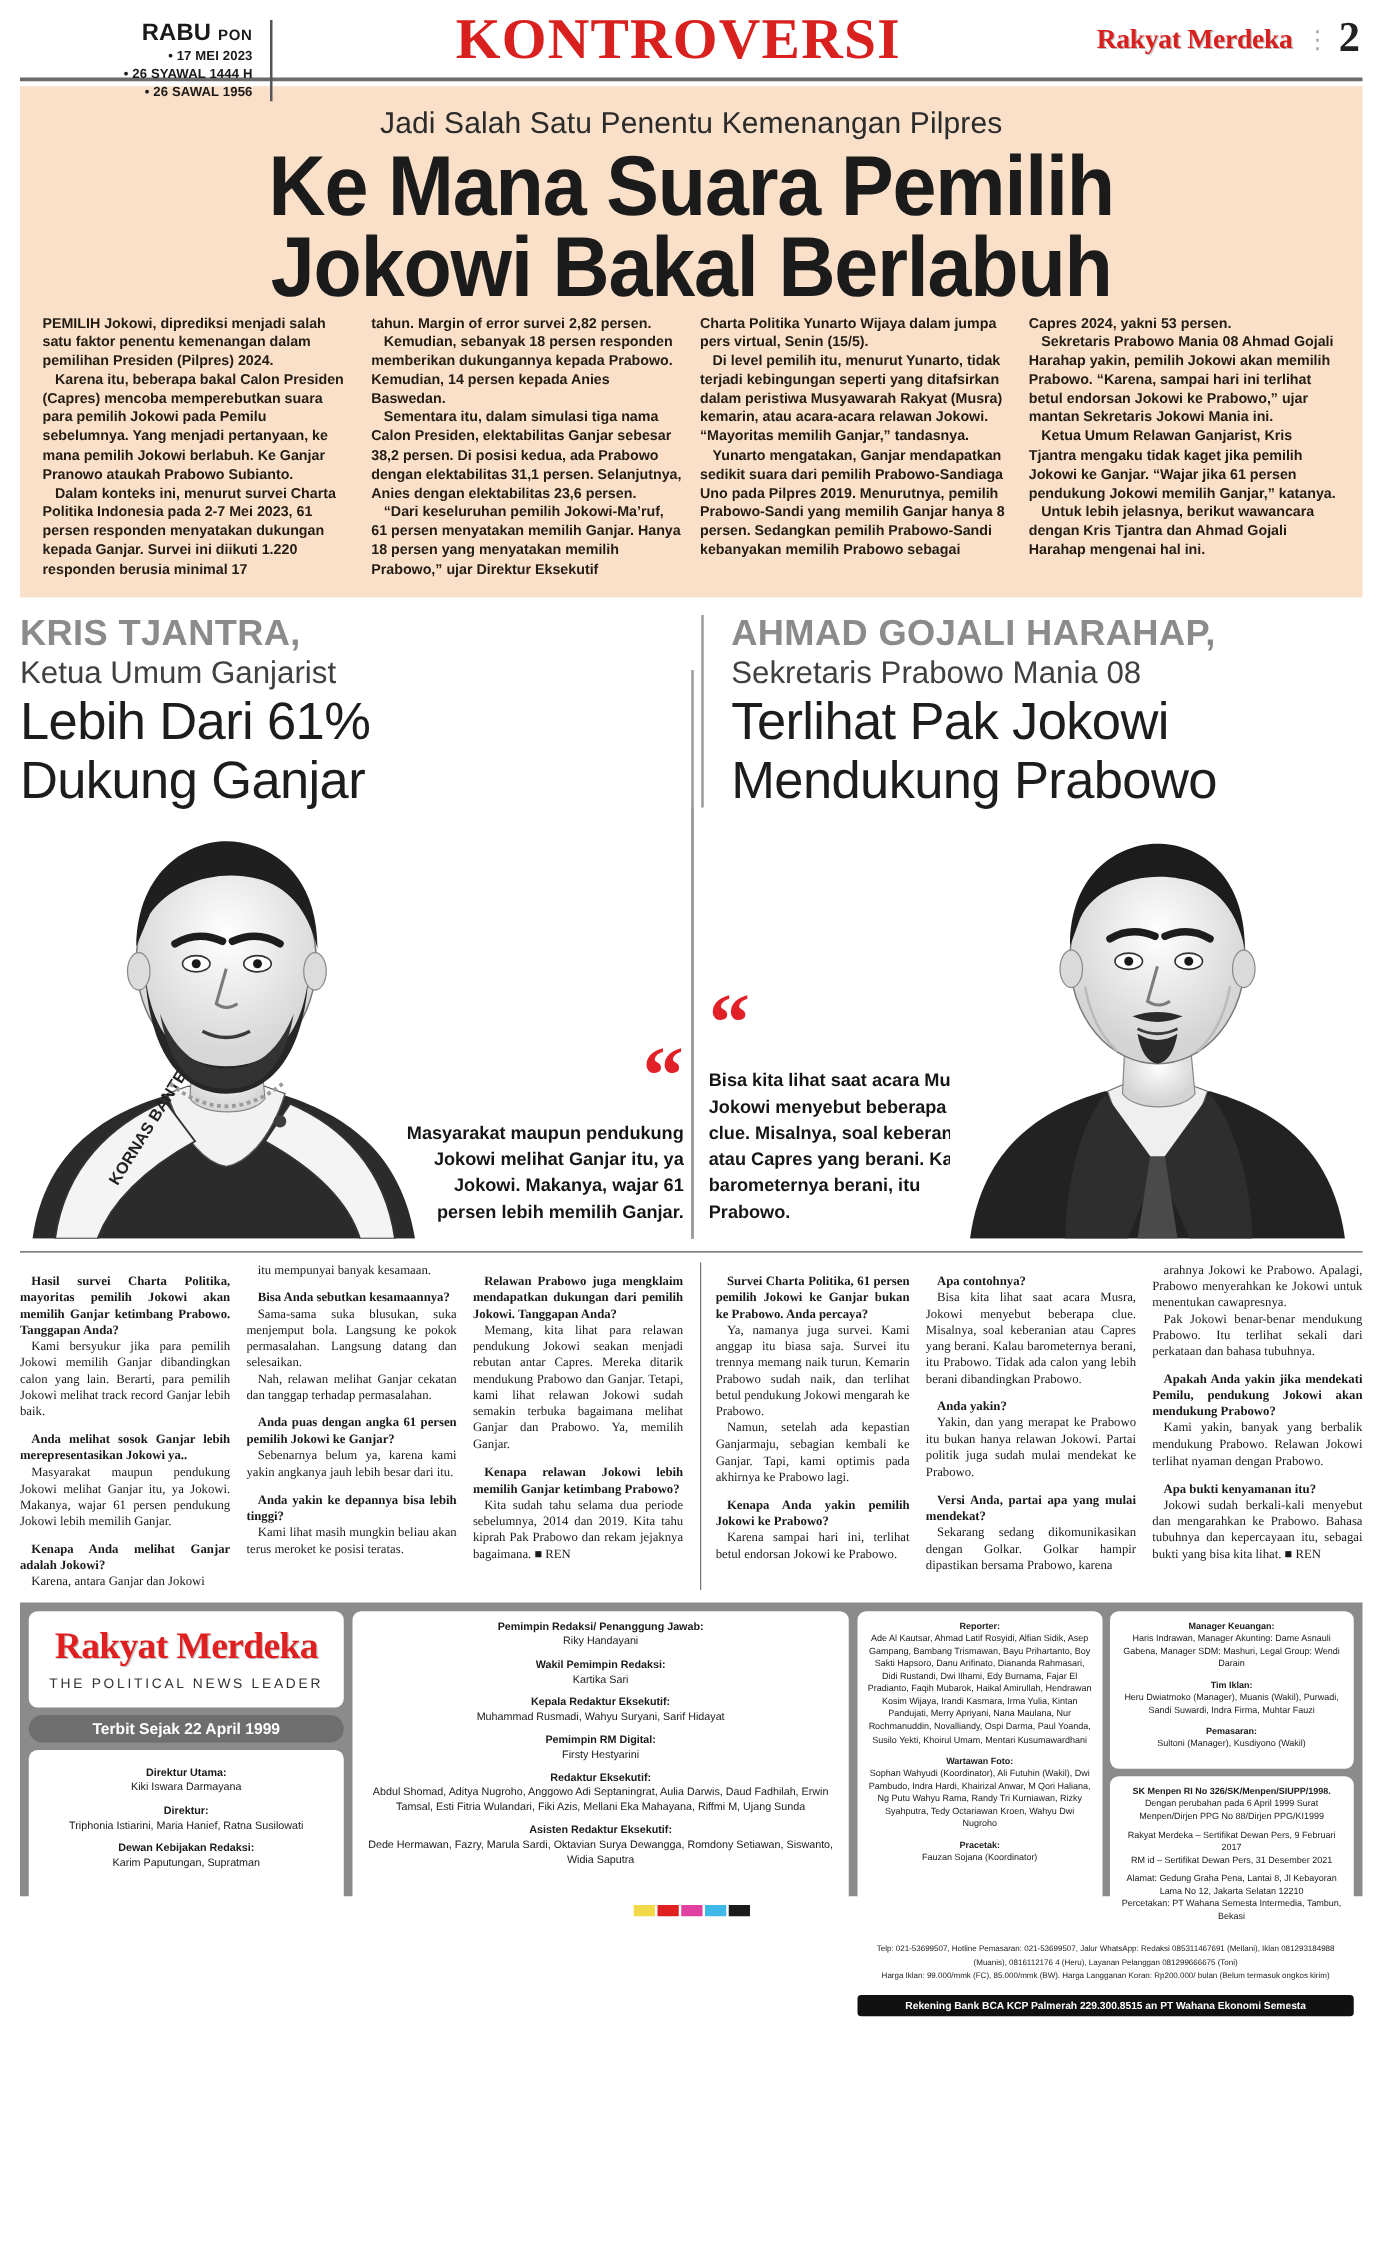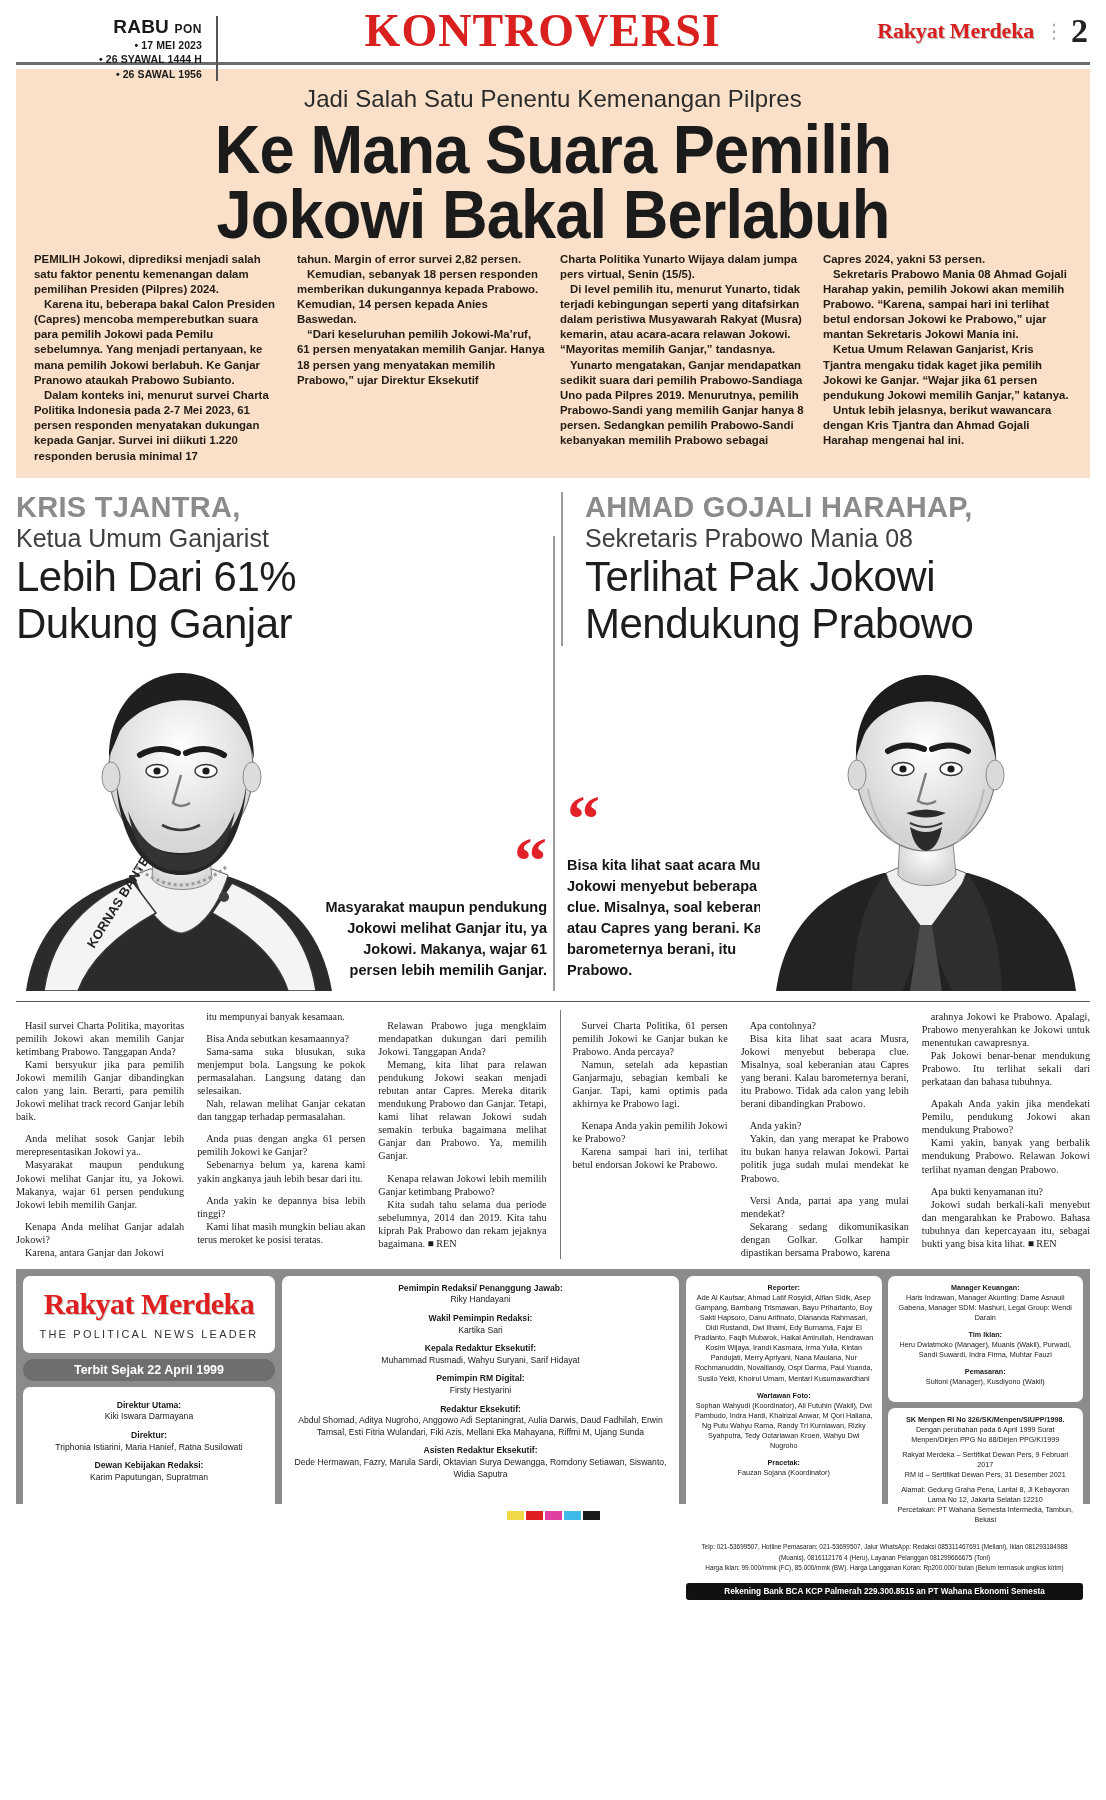--- a/index.html
+++ b/index.html
@@ -77,21 +77,21 @@
   .quote .qmark { font-family: "Liberation Serif", serif; color: #e12028; font-size: 66px; line-height: .5; font-weight: bold; display: block; }
   .quote p { font-size: 14.5px; font-weight: bold; line-height: 1.45; color: #161616; margin-top: 20px; }
   .quote.left { right: 6px; text-align: right; }
   .quote.right { left: 12px; text-align: left; }
 
   
   .qa-wrap { margin: 10px 16px 0 16px; border-top: 1.5px solid #555; padding-top: 8px; }
   .qa-grid { display: grid; grid-template-columns: repeat(6, 1fr); column-gap: 13px; }
   .qa-col { font-family: "Liberation Serif", serif; font-size: 10.2px; line-height: 1.28; text-align: justify; }
   .qa-col.sep { border-left: 1.2px solid #777; padding-left: 12px; }
-  .qa-q { font-weight: normal; margin-top: 9px; text-indent: 9px; }
+  .qa-q { font-weight: bold; margin-top: 9px; text-indent: 9px; }
   .qa-a { text-indent: 9px; }
 
   
   .footer { margin: 10px 16px 0 16px; background: #8b8b8b; padding: 7px; display: grid;
             grid-template-columns: 252px 1fr 1fr; gap: 7px; height: 235px; }
   .fbox { background: #fff; border-radius: 7px; padding: 7px 8px; }
   .fcol { display: flex; flex-direction: column; gap: 6px; }
   .brand-big { font-family: "Liberation Serif", serif; font-weight: bold; color: #e02020;
                font-size: 30px; text-align: center; letter-spacing: -.5px;
                text-shadow: 1px 1px 0 rgba(0,0,0,.22); margin-top: 4px; }
@@ -142,20 +142,21 @@
 
   <div class="lede-cols">
     <div>
       <p>PEMILIH Jokowi, diprediksi menjadi salah satu faktor penentu kemenangan dalam pemilihan Presiden (Pilpres) 2024.</p>
       <p>Karena itu, beberapa bakal Calon Presiden (Capres) mencoba memperebutkan suara para pemilih Jokowi pada Pemilu sebelumnya. Yang menjadi pertanyaan, ke mana pemilih Jokowi berlabuh. Ke Ganjar Pranowo ataukah Prabowo Subianto.</p>
       <p>Dalam konteks ini, menurut survei Charta Politika Indonesia pada 2-7 Mei 2023, 61 persen responden menyatakan dukungan kepada Ganjar. Survei ini diikuti 1.220 responden berusia minimal 17</p>
     </div>
     <div>
       <p>tahun. Margin of error survei 2,82 persen.</p>
       <p>Kemudian, sebanyak 18 persen responden memberikan dukungannya kepada Prabowo. Kemudian, 14 persen kepada Anies Baswedan.</p>
+      <p>Sementara itu, dalam simulasi tiga nama Calon Presiden, elektabilitas Ganjar sebesar 38,2 persen. Di posisi kedua, ada Prabowo dengan elektabilitas 31,1 persen. Selanjutnya, Anies dengan elektabilitas 23,6 persen.</p>
       <p>“Dari keseluruhan pemilih Jokowi-Ma’ruf, 61 persen menyatakan memilih Ganjar. Hanya 18 persen yang menyatakan memilih Prabowo,” ujar Direktur Eksekutif</p>
     </div>
     <div>
       <p>Charta Politika Yunarto Wijaya dalam jumpa pers virtual, Senin (15/5).</p>
       <p>Di level pemilih itu, menurut Yunarto, tidak terjadi kebingungan seperti yang ditafsirkan dalam peristiwa Musyawarah Rakyat (Musra) kemarin, atau acara-acara relawan Jokowi. “Mayoritas memilih Ganjar,” tandasnya.</p>
       <p>Yunarto mengatakan, Ganjar mendapatkan sedikit suara dari pemilih Prabowo-Sandiaga Uno pada Pilpres 2019. Menurutnya, pemilih Prabowo-Sandi yang memilih Ganjar hanya 8 persen. Sedangkan pemilih Prabowo-Sandi kebanyakan memilih Prabowo sebagai</p>
     </div>
     <div>
       <p>Capres 2024, yakni 53 persen.</p>
       <p>Sekretaris Prabowo Mania 08 Ahmad Gojali Harahap yakin, pemilih Jokowi akan memilih Prabowo. “Karena, sampai hari ini terlihat betul endorsan Jokowi ke Prabowo,” ujar mantan Sekretaris Jokowi Mania ini.</p>
@@ -317,20 +318,21 @@
 
     <div class="qa-col">
       <div class="qa-q">Relawan Prabowo juga mengklaim mendapatkan dukungan dari pemilih Jokowi. Tanggapan Anda?</div>
       <div class="qa-a">Memang, kita lihat para relawan pendukung Jokowi seakan menjadi rebutan antar Capres. Mereka ditarik mendukung Prabowo dan Ganjar. Tetapi, kami lihat relawan Jokowi sudah semakin terbuka bagaimana melihat Ganjar dan Prabowo. Ya, memilih Ganjar.</div>
       <div class="qa-q">Kenapa relawan Jokowi lebih memilih Ganjar ketimbang Prabowo?</div>
       <div class="qa-a">Kita sudah tahu selama dua periode sebelumnya, 2014 dan 2019. Kita tahu kiprah Pak Prabowo dan rekam jejaknya bagaimana. ■ REN</div>
     </div>
 
     <div class="qa-col sep">
       <div class="qa-q">Survei Charta Politika, 61 persen pemilih Jokowi ke Ganjar bukan ke Prabowo. Anda percaya?</div>
+      <div class="qa-a">Ya, namanya juga survei. Kami anggap itu biasa saja. Survei itu trennya memang naik turun. Kemarin Prabowo sudah naik, dan terlihat betul pendukung Jokowi mengarah ke Prabowo.</div>
       <div class="qa-a">Namun, setelah ada kepastian Ganjarmaju, sebagian kembali ke Ganjar. Tapi, kami optimis pada akhirnya ke Prabowo lagi.</div>
       <div class="qa-q">Kenapa Anda yakin pemilih Jokowi ke Prabowo?</div>
       <div class="qa-a">Karena sampai hari ini, terlihat betul endorsan Jokowi ke Prabowo.</div>
     </div>
 
     <div class="qa-col">
       <div class="qa-q">Apa contohnya?</div>
       <div class="qa-a">Bisa kita lihat saat acara Musra, Jokowi menyebut beberapa clue. Misalnya, soal keberanian atau Capres yang berani. Kalau barometernya berani, itu Prabowo. Tidak ada calon yang lebih berani dibandingkan Prabowo.</div>
       <div class="qa-q">Anda yakin?</div>
       <div class="qa-a">Yakin, dan yang merapat ke Prabowo itu bukan hanya relawan Jokowi. Partai politik juga sudah mulai mendekat ke Prabowo.</div>

